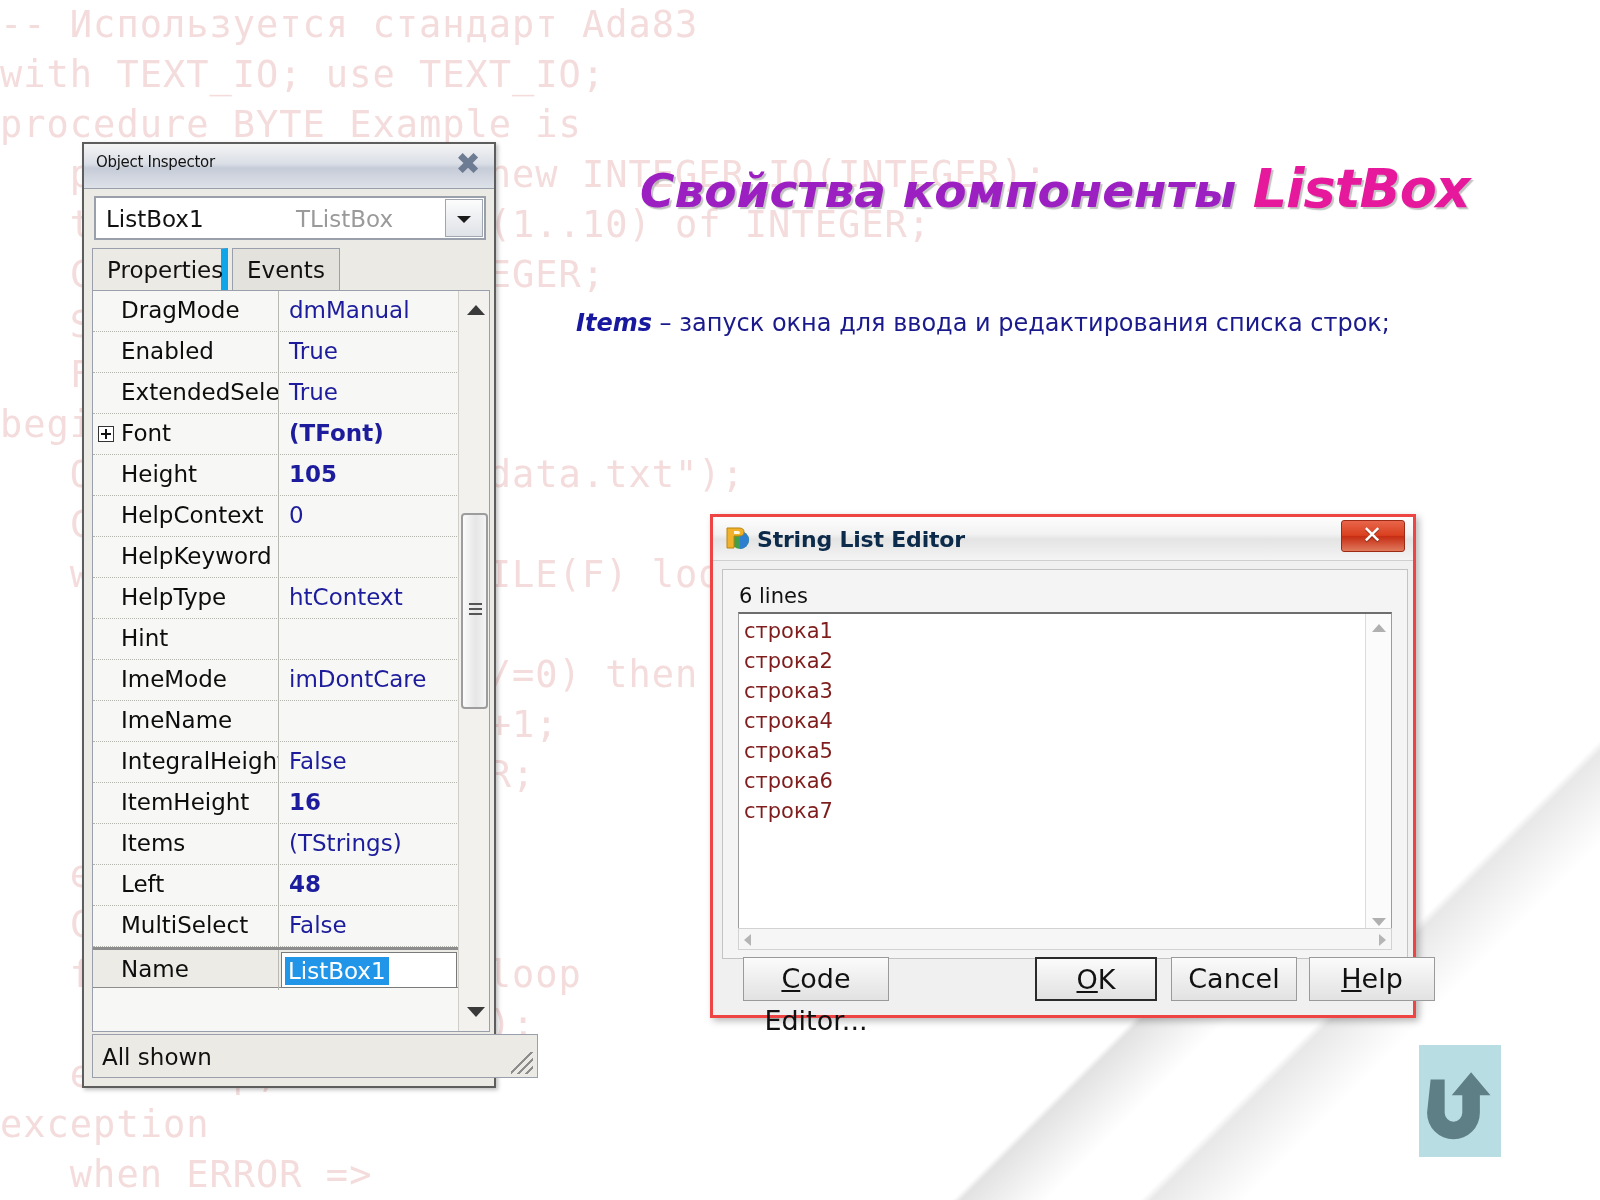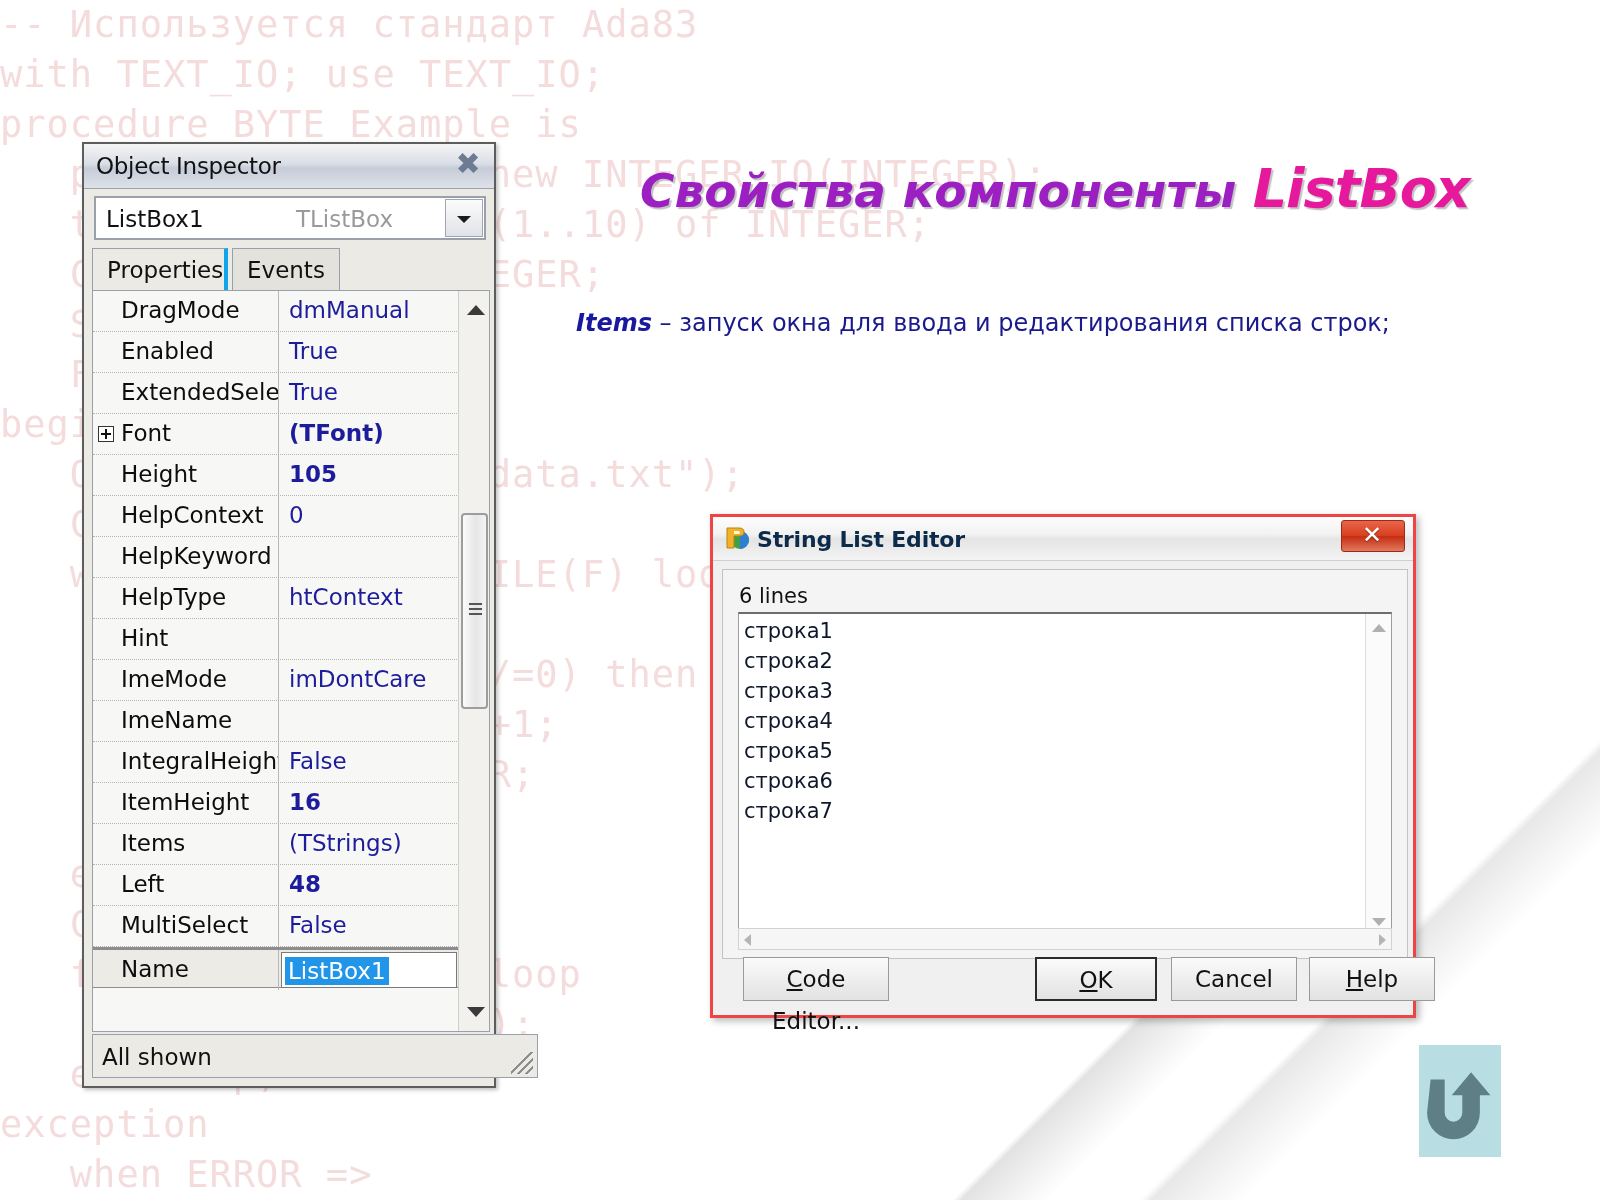--- a/index.html
+++ b/index.html
@@ -66,21 +66,21 @@
     font-family:"DejaVu Sans","Liberation Sans",sans-serif;
     box-sizing:border-box;
   }
   #oi-titlebar{
     height:44px; position:relative;
     background:linear-gradient(to bottom,#f4f4f4 0%,#dadee6 45%,#c6ccd8 55%,#dde1e8 100%);
     border-bottom:1px solid #9aa0ab;
   }
   #oi-title{
     position:absolute; left:12px; top:9px;
-    font-size:23px; color:#111; letter-spacing:-0.3px;
+    font-size:15px; color:#111; letter-spacing:-0.3px;
   }
   #oi-close{
     position:absolute; right:10px; top:5px;
     width:32px;height:32px; color:#6d7b93; font-size:30px; font-weight:bold;
     line-height:30px; text-align:center; cursor:pointer;
   }
   #oi-combo{
     position:absolute; left:10px; top:52px; width:392px; height:44px;
     background:#fff; border:2px solid #9aa0ab; box-sizing:border-box;
   }
@@ -104,21 +104,21 @@
     position:absolute; left:8px; top:102px; width:398px; height:46px;
   }
   .oi-tab{
     position:absolute; top:2px; height:44px;
     font-size:23px; color:#111; padding:8px 14px 0 14px;
     box-sizing:border-box; cursor:pointer;
   }
   #tab-properties{
     left:0; width:136px;
     background:#eceae4;
-    border-left:1px solid #9aa0ab;border-top:1px solid #9aa0ab;border-right:4px solid #0ea5e9;
+    border-left:1px solid #9aa0ab;border-top:1px solid #9aa0ab;border-right:7px solid #0ea5e9;
   }
   #tab-events{
     left:140px; width:108px;
     background:#e4e2dc;
     border-left:1px solid #9aa0ab;border-top:1px solid #9aa0ab;border-right:1px solid #9aa0ab;
   }
   #oi-grid{
     position:absolute; left:8px; top:146px; width:398px; height:742px;
     background:#f7f7f5; border:1px solid #9aa0ab; box-sizing:border-box;
     overflow:hidden;
@@ -242,21 +242,21 @@
   #sle-lines-label{
     position:absolute; left:16px; top:14px; font-size:21px; color:#111;
   }
   #sle-memo{
     position:absolute; left:15px; top:42px; width:654px; height:325px;
     background:#ffffff; border:1px solid #9c9c9c; border-top:2px solid #6e6e6e;
     box-sizing:border-box; overflow:hidden;
   }
   #sle-memo-text{
     position:absolute; left:5px; top:2px; right:30px;
-    font-size:21px; line-height:30px; color:#0f172a;
+    font-size:21px; line-height:30px; color:#7f1d1d;
     font-family:"DejaVu Sans","Liberation Sans",sans-serif;
     white-space:pre;
   }
   #sle-vscroll{
     position:absolute; right:0; top:0; width:26px; height:100%;
     background:#fbfbfb; border-left:1px solid #dcdcdc; box-sizing:border-box;
   }
   #sle-vscroll .au{
     position:absolute; left:6px; top:10px; width:0;height:0;
     border-left:7px solid transparent;border-right:7px solid transparent;
@@ -278,21 +278,21 @@
   }
   #sle-hscroll .ar{
     position:absolute; right:5px; top:5px; width:0;height:0;
     border-top:6px solid transparent;border-bottom:6px solid transparent;
     border-left:7px solid #b5b5b5; cursor:pointer;
   }
   .sle-btn{
     position:absolute; height:44px;
     background:linear-gradient(to bottom,#fbfbfb,#eeeeee 50%,#e2e2e2);
     border:1px solid #9a9a9a; box-sizing:border-box;
-    font-size:23px; color:#111; cursor:pointer;
+    font-size:27px; color:#111; cursor:pointer;
     text-align:center; line-height:42px;
     font-family:"DejaVu Sans","Liberation Sans",sans-serif;
   }
   #btn-code-editor{left:30px; bottom:14px; width:146px;}
   #btn-ok{left:322px; bottom:14px; width:122px; border:2px solid #2b2b2b; font-weight:normal;}
   #btn-cancel{left:458px; bottom:14px; width:126px;}
   #btn-help{left:596px; bottom:14px; width:126px;}
   .sle-btn u{text-decoration:underline;}
 
   

